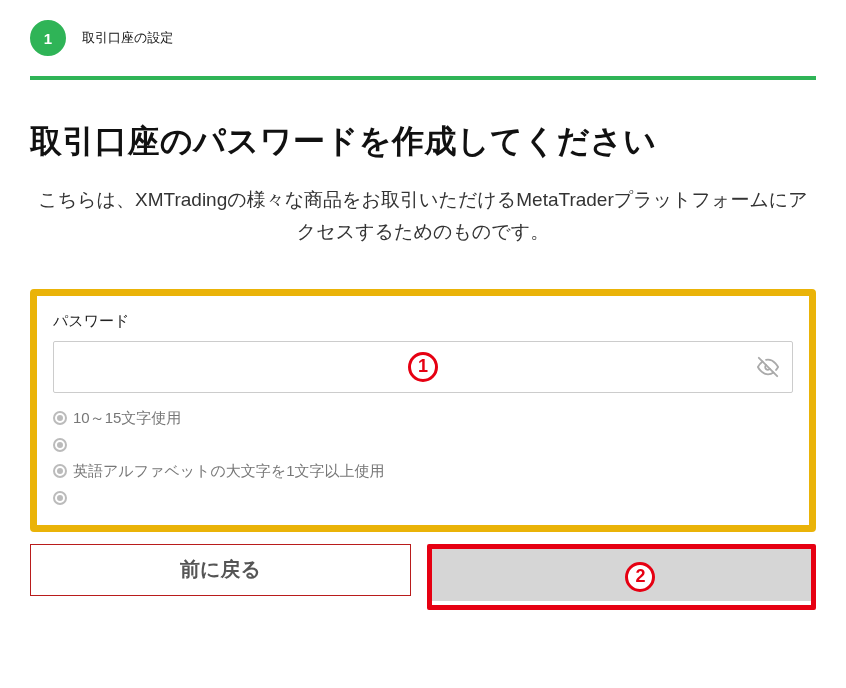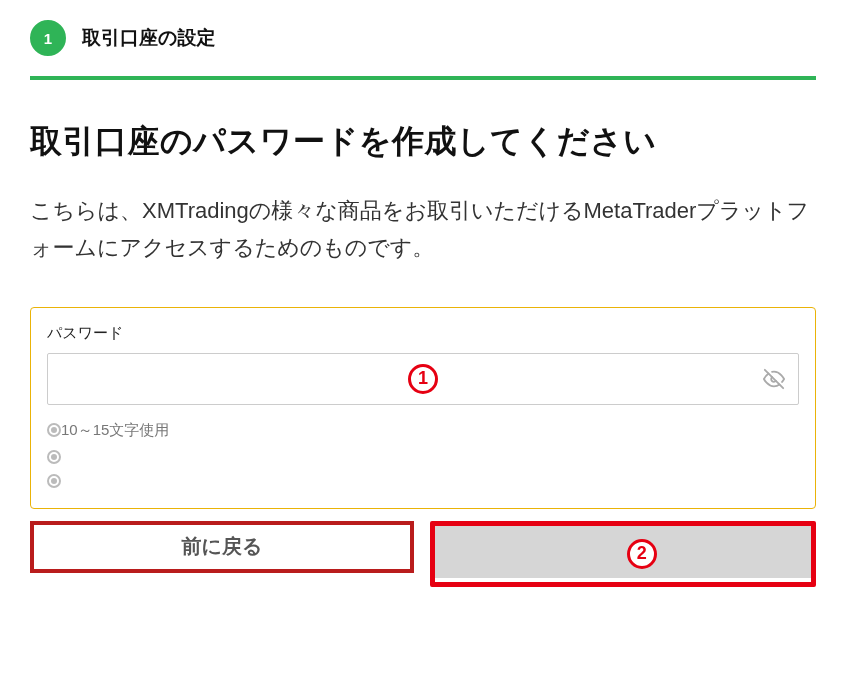--- a/index.html
+++ b/index.html
@@ -23,45 +23,46 @@
       border: 3px solid #2fb457;
       background: #2fb457;
       color: #fff;
       display: flex;
       align-items: center;
       justify-content: center;
       font-weight: bold;
       font-size: 15px;
     }
     .step-title {
-      font-size: 19px;
-      font-weight: bold;
+      font-size: 13px;
+      font-weight: normal;
       color: #111;
     }
     .green-divider {
       height: 4px;
       background: #2fb457;
       width: 100%;
       margin-bottom: 40px;
     }
     .page-title {
       font-size: 32px;
       font-weight: bold;
       color: #111;
-      margin-bottom: 28px;
+      margin-bottom: 20px;
       letter-spacing: 0.5px;
     }
     .page-subtitle {
-      font-size: 22px;
+      font-size: 19px;
       color: #333;
       line-height: 1.7;
       margin-bottom: 40px;
+      text-align: center;
     }
     .password-card {
-      border: 1px solid #eab308;
+      border: 7px solid #eab308;
       border-radius: 4px;
       padding: 16px 16px 20px 16px;
       margin-bottom: 12px;
       position: relative;
     }
     .field-label {
       font-size: 15px;
       color: #222;
       margin-bottom: 10px;
       font-weight: 500;
@@ -112,21 +113,21 @@
     }
     .rules {
       list-style: none;
       display: flex;
       flex-direction: column;
       gap: 10px;
     }
     .rule-item {
       display: flex;
       align-items: center;
-      gap: 0;
+      gap: 6px;
       color: #777;
       font-size: 15px;
     }
     .rule-dot {
       width: 14px;
       height: 14px;
       border: 2px solid #bbb;
       border-radius: 50%;
       position: relative;
       flex: 0 0 auto;
@@ -142,21 +143,21 @@
       top: 50%;
       transform: translate(-50%, -50%);
     }
     .button-row {
       display: flex;
       gap: 16px;
     }
     .btn {
       flex: 1;
       height: 52px;
-      border: 4px solid #b91c1c;
+      border: 1px solid #b91c1c;
       background: #fff;
       font-size: 20px;
       font-weight: bold;
       color: #555;
       cursor: pointer;
       position: relative;
     }
     .btn-primary-wrap {
       flex: 1;
       position: relative;
@@ -210,20 +211,24 @@
   <ul class="rules">
     <li class="rule-item">
       <span class="rule-dot"></span>
       <span>10～15文字使用</span>
     </li>
     <li class="rule-item">
       <span class="rule-dot"></span>
     </li>
     <li class="rule-item">
       <span class="rule-dot"></span>
+      <span>英語アルファベットの大文字を1文字以上使用</span>
+    </li>
+    <li class="rule-item">
+      <span class="rule-dot"></span>
     </li>
   </ul>
 </div>
 
 <div class="button-row">
   <button class="btn">前に戻る</button>
   <div class="btn-primary-wrap">
     <button class="btn-primary"></button>
     <div class="callout-badge callout-2">2</div>
   </div>

